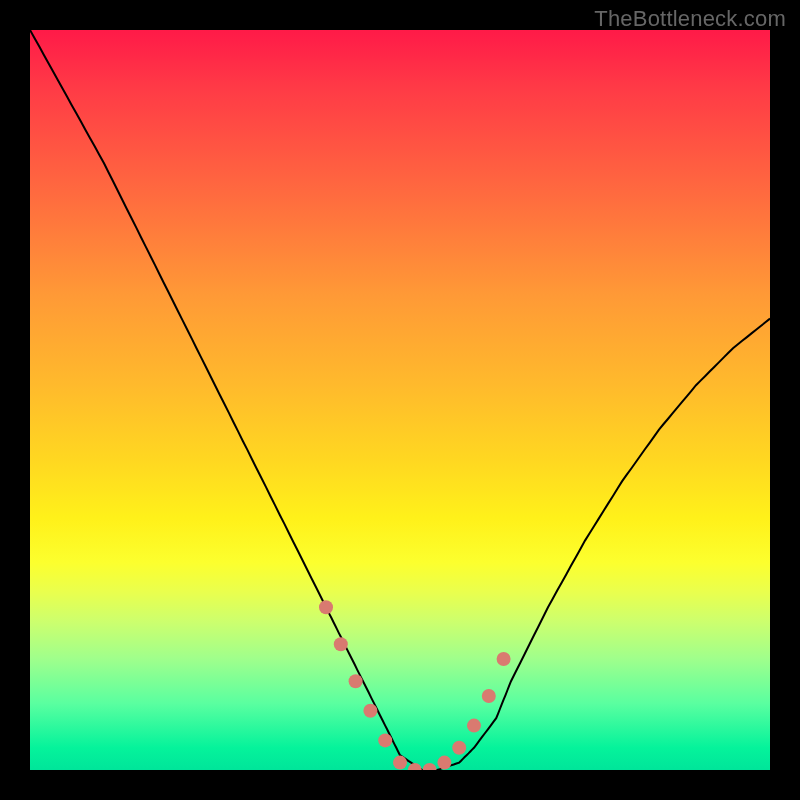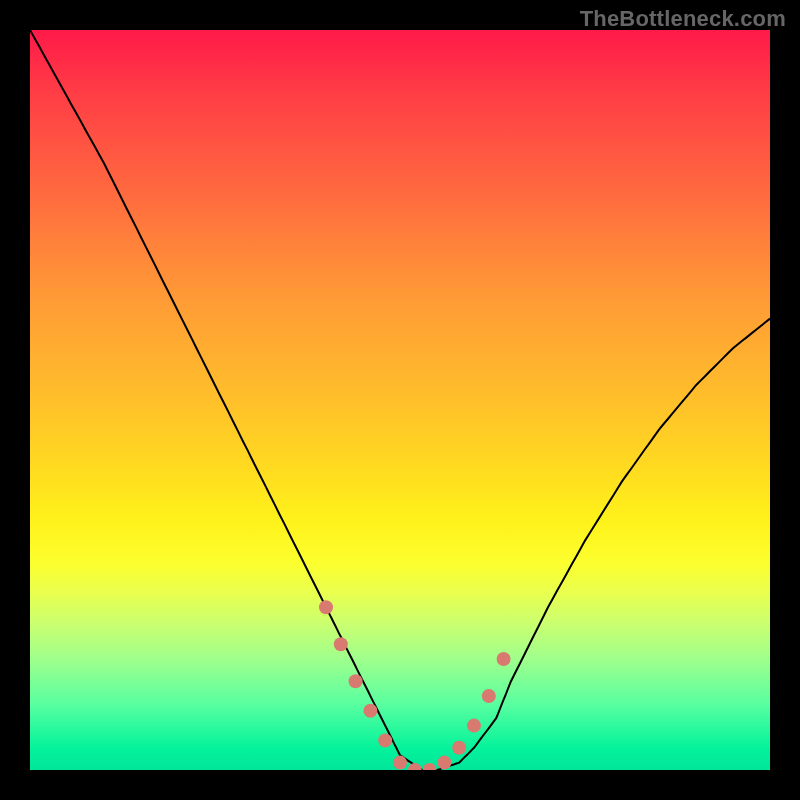--- a/index.html
+++ b/index.html
@@ -10,21 +10,21 @@
     position: relative;
     overflow: hidden;
     font-family: Arial, Helvetica, sans-serif;
   }
   .watermark {
     position: absolute;
     top: 6px;
     right: 14px;
     color: #666;
     font-size: 22px;
-    font-weight: 700;
+    font-weight: 400;
     letter-spacing: 0.2px;
     z-index: 10;
   }
   .frame {
     position: absolute;
     left: 30px;
     top: 30px;
     width: 740px;
     height: 740px;
     background: #000;

